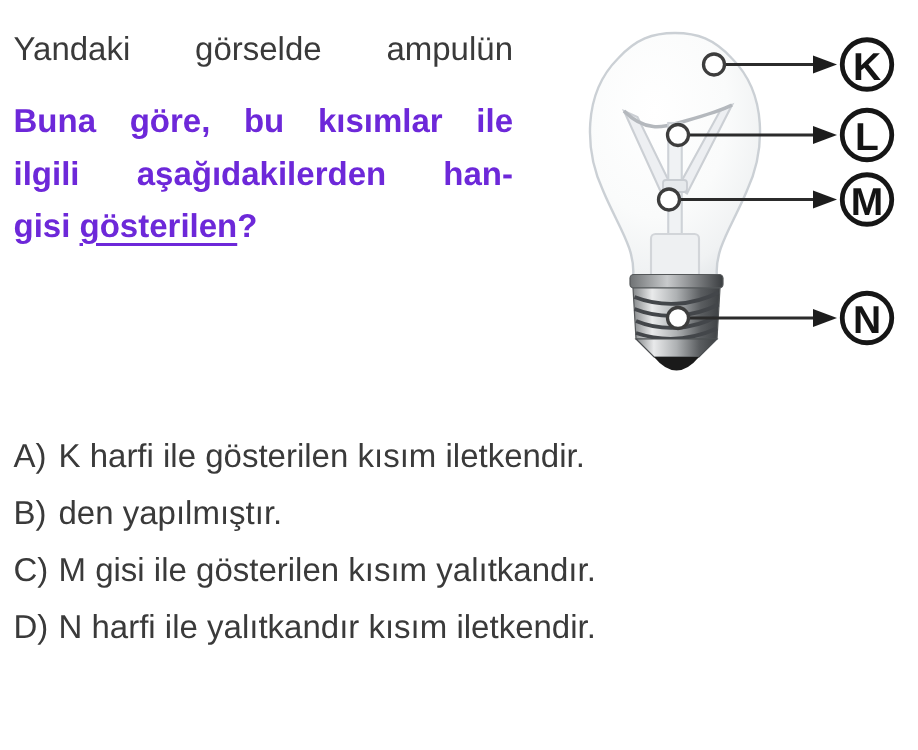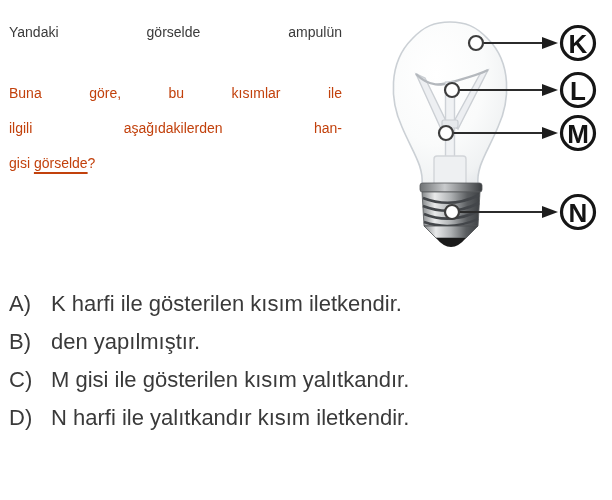--- a/index.html
+++ b/index.html
@@ -13,33 +13,33 @@
   }
 
   
   .question-col {
     position: absolute;
     left: 9px;
     top: 16px;
     width: 333px;
   }
   .q-line {
-    font-size: 14px;
+    font-size: 22px;
     line-height: 33px;
     text-align: justify;
     text-align-last: justify;
     white-space: nowrap;
   }
   .q-line.lastline {
     text-align-last: left;
   }
   .q-stem {
-    margin-top: 27px;
-    font-weight: normal;
-    color: #c2410c;
+    margin-top: 14px;
+    font-weight: bold;
+    color: #6d28d9;
   }
   .q-stem .q-line { line-height: 35px; }
   .u-word {
     text-decoration: underline;
     text-decoration-thickness: 2px;
     text-underline-offset: 4px;
   }
 
   
   .figure {
@@ -57,34 +57,34 @@
     top: 285px;
     width: 600px;
   }
   .opt {
     display: flex;
     font-size: 22px;
     line-height: 38px;
     color: #3a3a3a;
   }
   .opt-letter { width: 30px; flex: none; }
-  .opt-text { flex: 1; margin-left: 12px; }
+  .opt-text { flex: 1; }
   .opt-text div { white-space: nowrap; }
 </style>
 </head>
 <body>
 
 <div class="question-col">
   <div>
     <div class="q-line">Yandaki görselde ampulün</div>
   </div>
   <div class="q-stem">
     <div class="q-line">Buna göre, bu kısımlar ile</div>
     <div class="q-line">ilgili aşağıdakilerden han-</div>
-    <div class="q-line lastline"><span>gisi </span><span class="u-word">görselde</span><span>?</span></div>
+    <div class="q-line lastline"><span>gisi </span><span class="u-word">gösterilen</span><span>?</span></div>
   </div>
 </div>
 
 <div class="figure">
 <svg width="238" height="250" viewBox="0 0 238 250" xmlns="http://www.w3.org/2000/svg">
   <defs>
     <radialGradient id="glassGrad" cx="38%" cy="32%" r="78%">
       <stop offset="0%" stop-color="#ffffff"></stop>
       <stop offset="55%" stop-color="#fafbfb"></stop>
       <stop offset="85%" stop-color="#f0f2f3"></stop>

